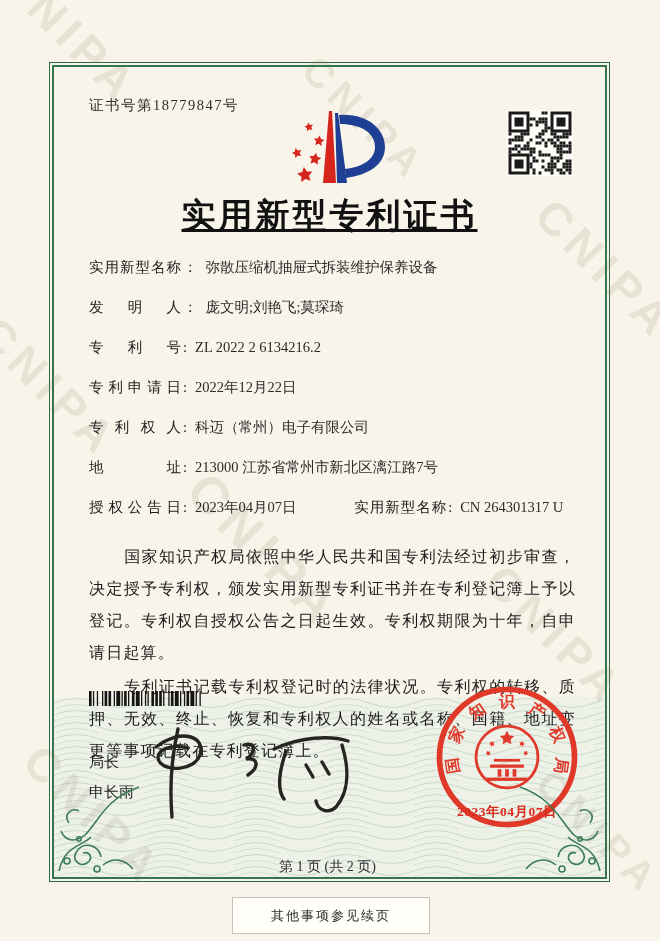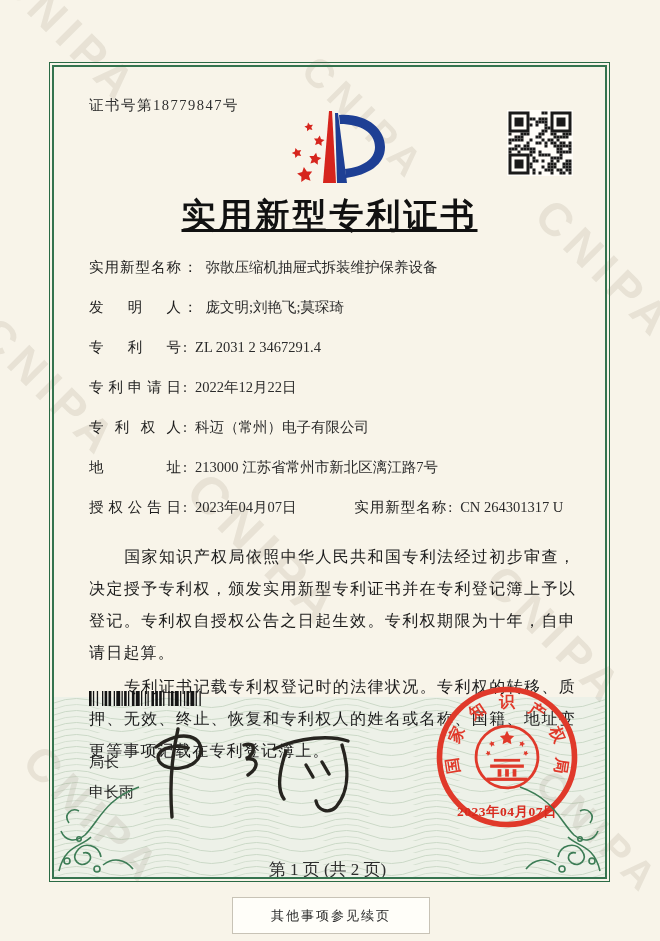--- a/index.html
+++ b/index.html
@@ -29,21 +29,21 @@
   .body-text{position:absolute;left:39px;right:33px;top:478px;font-size:16px;line-height:2.0;
              letter-spacing:1.2px;text-align:justify;color:#1c1c1c;z-index:2;}
   .body-text p{margin:0 0 2px 0;text-indent:2.2em;}
   .barcode{position:absolute;left:39px;top:628px;z-index:2;}
   .sig-block{position:absolute;left:39px;top:684px;font-family:Liberation Serif, serif;
              font-size:15px;line-height:30px;color:#1e1e1e;z-index:2;}
   .sig-hand{position:absolute;left:66px;top:652px;z-index:2;}
   .seal{position:absolute;left:382px;top:619px;width:150px;height:150px;z-index:3;}
   .seal-date{position:absolute;left:0;right:0;bottom:11px;text-align:center;font-size:13.5px;font-weight:bold;
              color:#d92b1f;letter-spacing:0.5px;font-family:"Liberation Serif",serif;}
-  .page-info{position:absolute;left:0;right:4px;top:795px;text-align:center;font-size:17px;color:#2e2e2e;z-index:2;}
+  .page-info{position:absolute;left:0;right:4px;top:795px;text-align:center;font-size:14px;color:#2e2e2e;z-index:2;}
   .cont-tab{position:absolute;left:232px;top:897px;width:196px;height:35px;background:#fffef9;
             border:1px solid #c8c3b6;display:flex;align-items:center;justify-content:center;
             font-size:13px;letter-spacing:2px;color:#2a2a2a;}
   svg text{font-family:"Liberation Serif",serif;}
 </style>
 </head>
 <body>
 
 <div class="page">
 
@@ -249,21 +249,21 @@
     <div class="title">实用新型专利证书</div>
 
     <div class="fields">
       <div class="frow">
         <span class="flab">实用新型名称</span><span class="fcolon">：</span><span class="fval">弥散压缩机抽屉式拆装维护保养设备</span>
       </div>
       <div class="frow">
         <span class="flab">发明人</span><span class="fcolon">：</span><span class="fval">庞文明;刘艳飞;莫琛琦</span>
       </div>
       <div class="frow">
-        <span class="flab">专利号</span><span class="fcolon">:</span><span class="fval">ZL 2031 2 3467291.4</span>
+        <span class="flab">专利号</span><span class="fcolon">:</span><span class="fval">ZL 2022 2 6134216.2</span>
       </div>
       <div class="frow">
         <span class="flab">专利申请日</span><span class="fcolon">:</span><span class="fval">2022年12月22日</span>
       </div>
       <div class="frow">
         <span class="flab">专利权人</span><span class="fcolon">:</span><span class="fval">科迈（常州）电子有限公司</span>
       </div>
       <div class="frow">
         <span class="flab">地址</span><span class="fcolon">:</span><span class="fval">213000 江苏省常州市新北区漓江路7号</span>
       </div>

